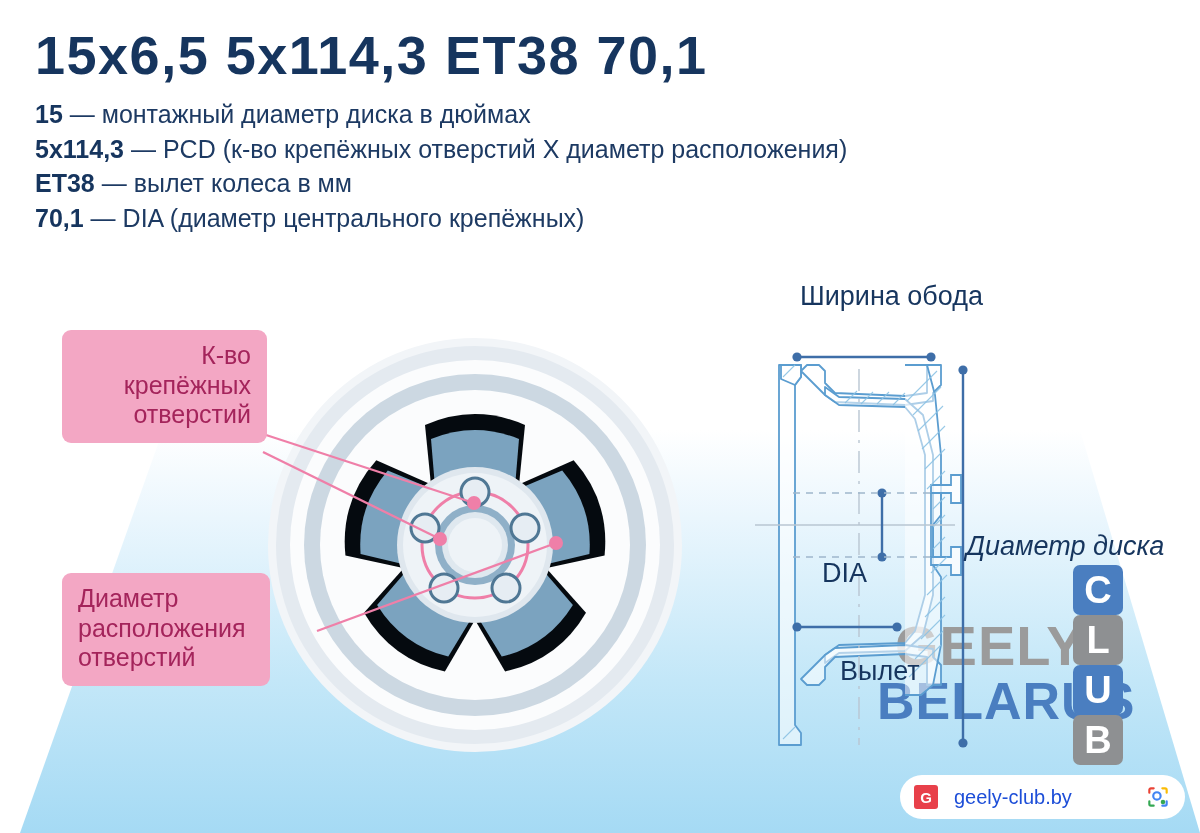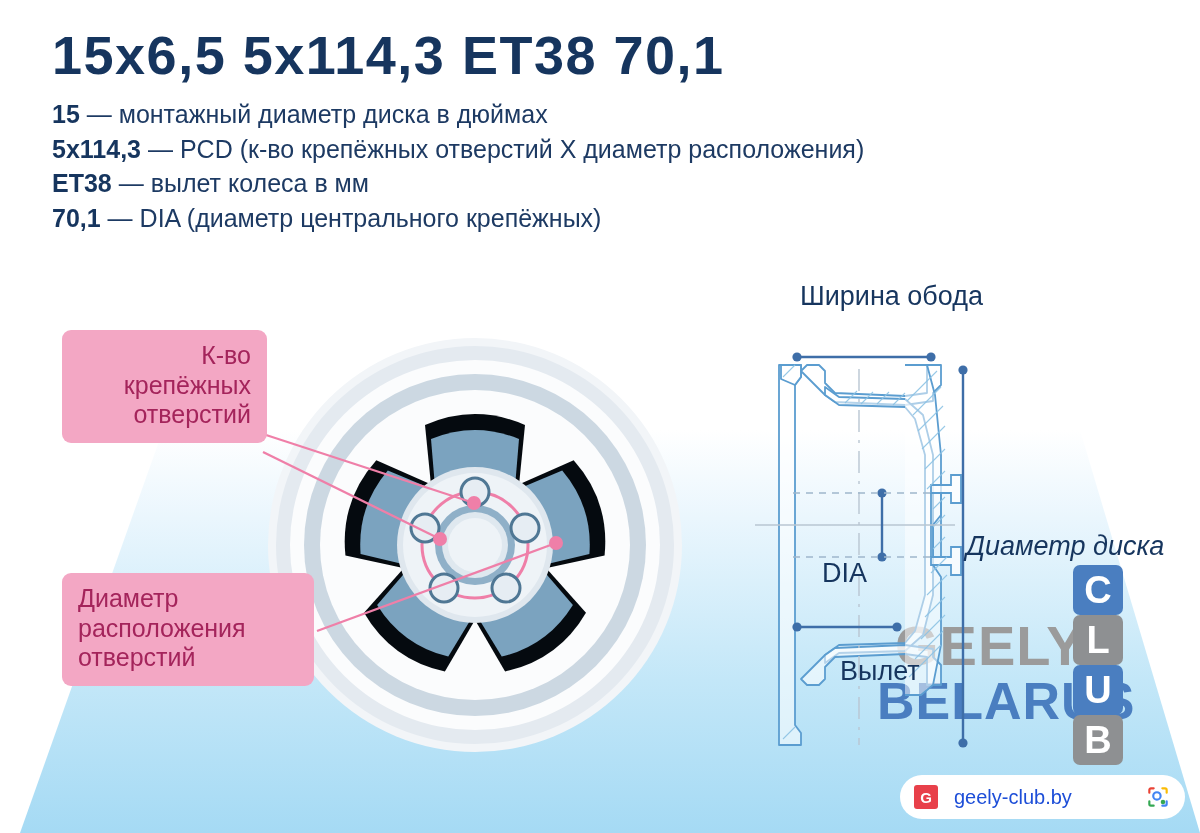--- a/index.html
+++ b/index.html
@@ -8,21 +8,21 @@
     background:#ffffff;
     font-family:"Liberation Sans", sans-serif;
     overflow:hidden;
   }
   #root{position:relative;width:1200px;height:833px;overflow:hidden;background:#fff;}
 
   
   #bg-shape{position:absolute;left:0;top:0;width:1200px;height:833px;z-index:0;}
 
   
-  .header{position:absolute;left:52px;top:28px;z-index:5;}
+  .header{position:absolute;left:35px;top:28px;z-index:5;}
   .title{
     font-size:54px;font-weight:bold;color:#16355e;
     letter-spacing:1.5px;line-height:1;margin:0 0 16px 0;
     white-space:nowrap;
   }
   .legend{margin:0;padding:0;list-style:none;}
   .legend li{
     font-size:25px;color:#1d3a63;line-height:1.30;white-space:nowrap;
     margin:0 0 2px 0;
   }
@@ -32,21 +32,21 @@
   
   .callout{
     position:absolute;z-index:30;
     background:#f3a7c4;border-radius:9px;
     color:#a4245b;
     font-size:25px;line-height:1.18;
     padding:11px 16px 13px 16px;
     box-sizing:border-box;
   }
   #callout-holes{left:62px;top:330px;width:205px;text-align:right;}
-  #callout-pcd{left:62px;top:573px;width:252px;}
+  #callout-pcd{left:62px;top:573px;width:208px;}
 
   
   #leaders{position:absolute;left:0;top:0;width:1200px;height:833px;z-index:25;}
 
   
   #wheel{position:absolute;left:265px;top:335px;width:420px;height:420px;z-index:20;}
 
   
   #section{position:absolute;left:755px;top:265px;width:430px;height:520px;z-index:20;}
   .sec-label{

